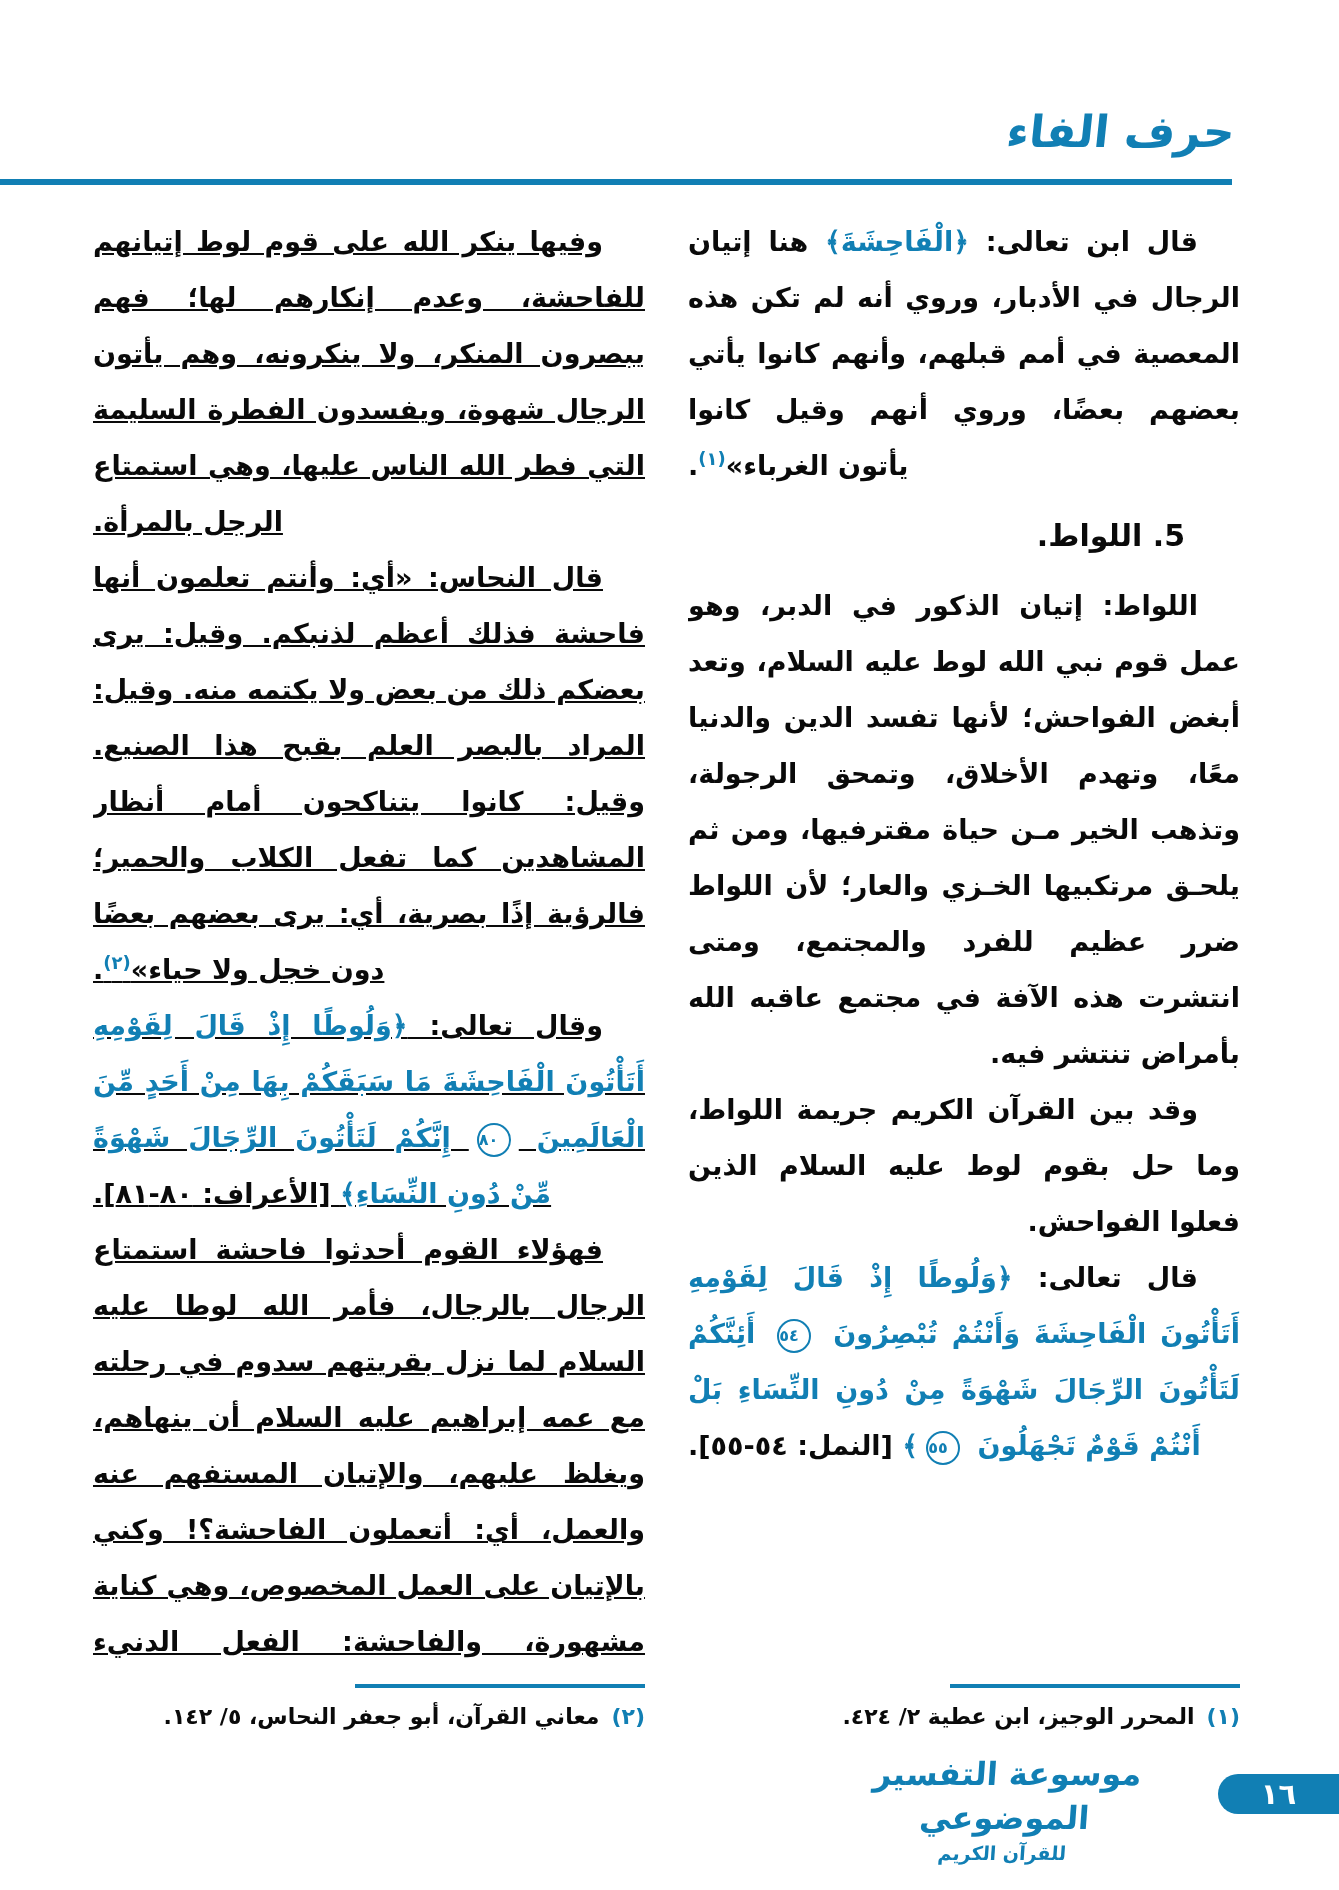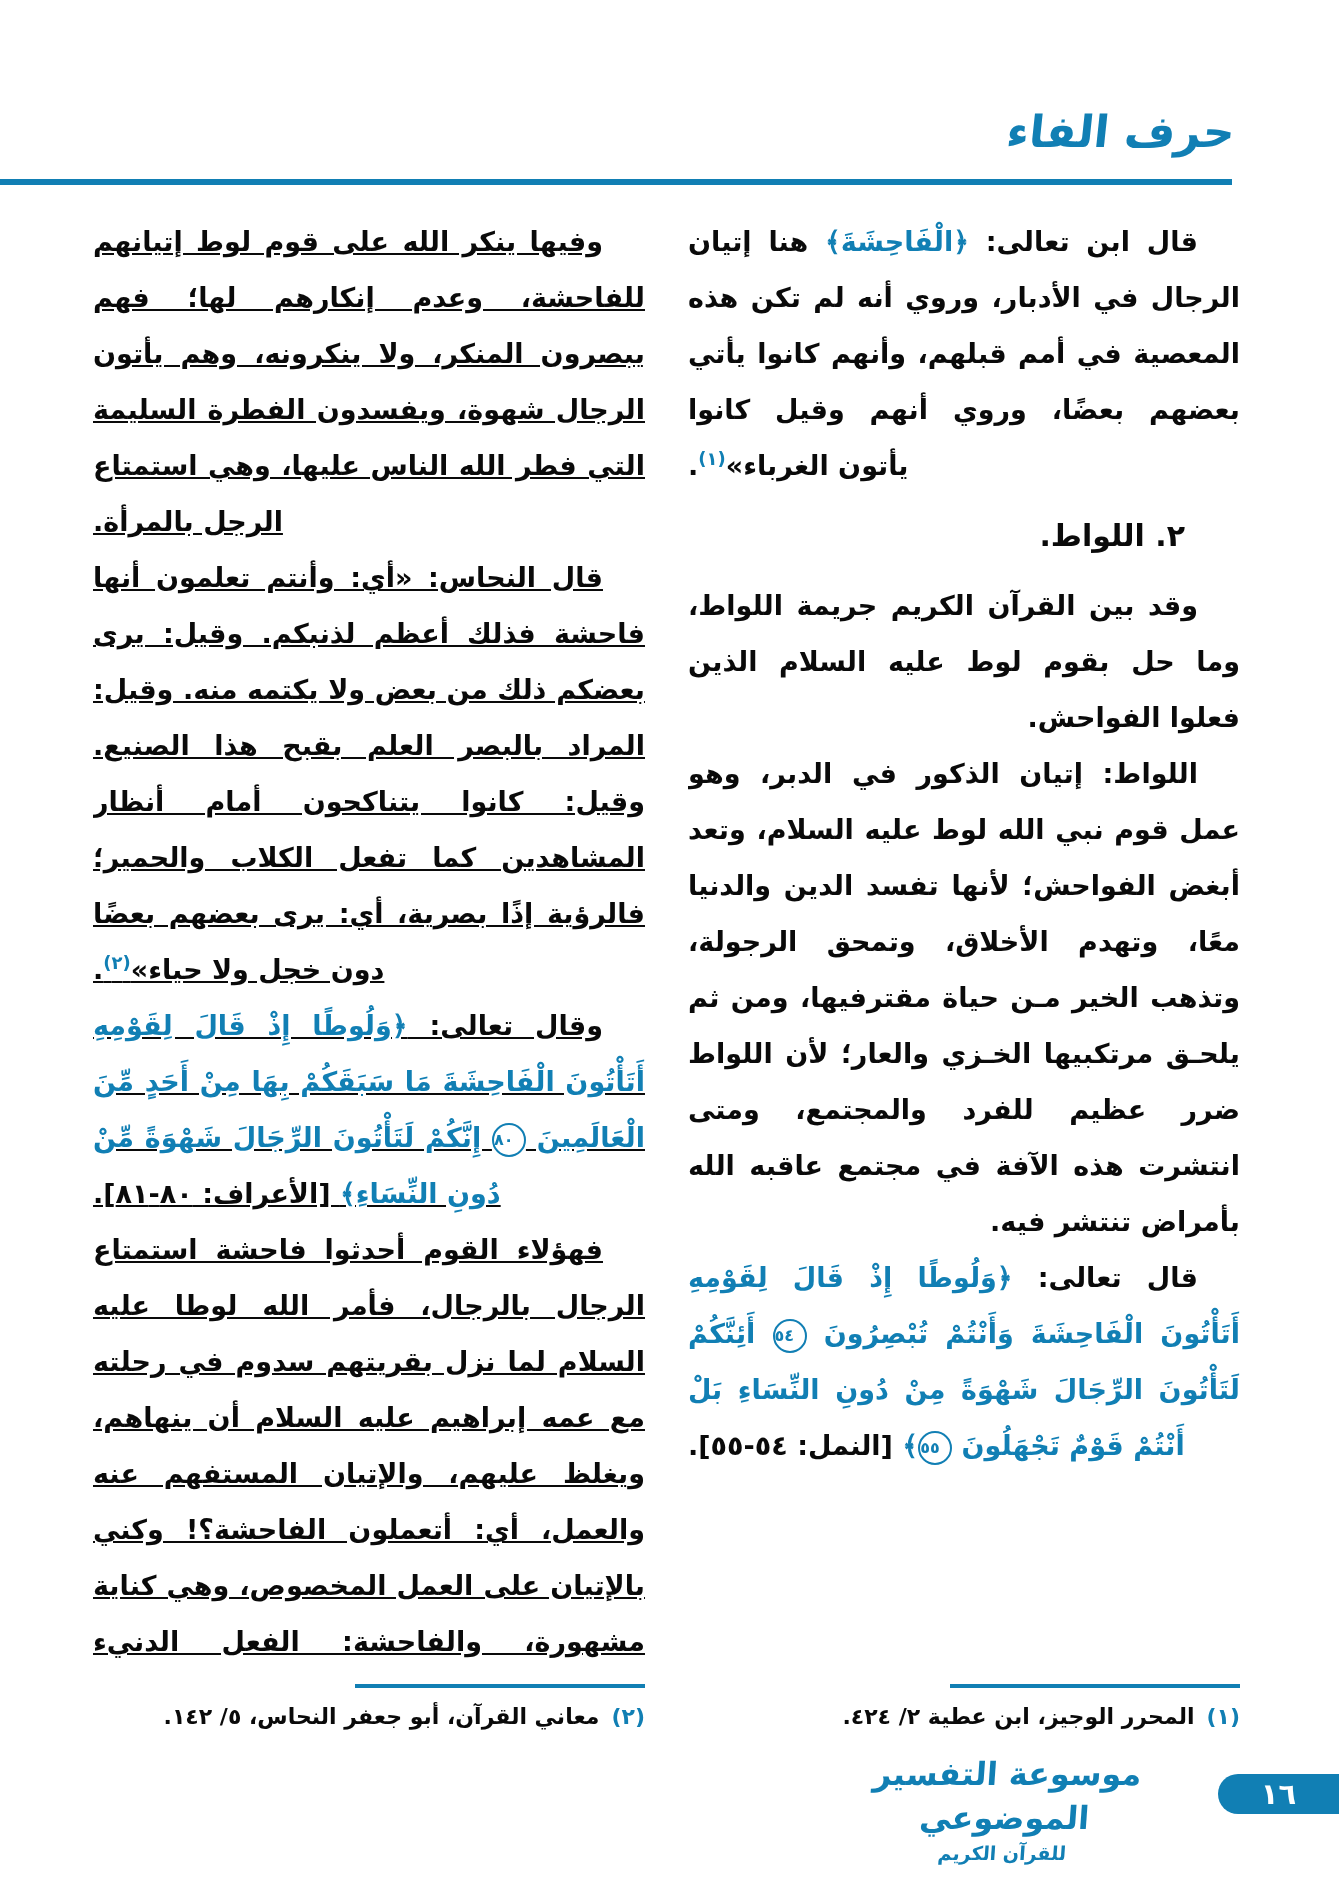--- a/index.html
+++ b/index.html
@@ -29,21 +29,21 @@
   .col-left  { left:93px;text-decoration:underline;  }
   .para { margin:0; text-align:justify; text-align-last:right; }
   .para.indent { text-indent:42px; }
   .para.last-left { text-align-last:left; }
   .heading { margin:14px 55px 14px 0; font-size:30px; font-weight:bold; text-align:right; }
   .quran { color:var(--blue); }
   .fn-ref { color:var(--blue); font-size:18px; vertical-align:super; line-height:0; font-weight:bold; }
   .medallion {
     display:inline-block; width:34px; height:34px; line-height:29px;
     border:2px solid var(--blue); border-radius:50%; color:var(--blue);
-    font-size:16px; text-align:center; vertical-align:middle; margin:0 0;
+    font-size:16px; text-align:center; vertical-align:middle; margin:0 8px;
     text-indent:0;
   }
   
   .footnote { position:absolute; top:1684px; width:552px; font-size:22px; font-weight:bold; }
   .fn-right { left:688px; }
   .fn-left  { left:93px;  }
   .fn-sep { width:290px; height:4px; background:var(--blue); margin-bottom:16px; }
   .fn-num { color:var(--blue); margin-left:12px; }
   
   .footer-logo {
@@ -62,23 +62,23 @@
 </head>
 <body>
 
 <div class="page">
 
   <div class="chapter-title">حرف الفاء</div>
   <div class="header-rule"></div>
 
   <div class="column col-right">
       <p class="para indent last-left"><span>قال ابن تعالى: </span><span class="quran">﴿الْفَاحِشَةَ﴾</span><span> هنا إتيان الرجال في الأدبار، وروي أنه لم تكن هذه المعصية في أمم قبلهم، وأنهم كانوا يأتي بعضهم بعضًا، وروي أنهم وقيل كانوا يأتون الغرباء»</span><span class="fn-ref">(١)</span><span>.</span></p>
-      <h3 class="heading">٢. اللواط.</h3>
+      <h3 class="heading">5. اللواط.</h3>
+      <p class="para indent"><span>اللواط: إتيان الذكور في الدبر، وهو عمل قوم نبي الله لوط عليه السلام، وتعد أبغض الفواحش؛ لأنها تفسد الدين والدنيا معًا، وتهدم الأخلاق، وتمحق الرجولة، وتذهب الخير مـن حياة مقترفيها، ومن ثم يلحـق مرتكبيها الخـزي والعار؛ لأن اللواط ضرر عظيم للفرد والمجتمع، ومتى انتشرت هذه الآفة في مجتمع عاقبه الله بأمراض تنتشر فيه.</span></p>
       <p class="para indent"><span>وقد بين القرآن الكريم جريمة اللواط، وما حل بقوم لوط عليه السلام الذين فعلوا الفواحش.</span></p>
-      <p class="para indent"><span>اللواط: إتيان الذكور في الدبر، وهو عمل قوم نبي الله لوط عليه السلام، وتعد أبغض الفواحش؛ لأنها تفسد الدين والدنيا معًا، وتهدم الأخلاق، وتمحق الرجولة، وتذهب الخير مـن حياة مقترفيها، ومن ثم يلحـق مرتكبيها الخـزي والعار؛ لأن اللواط ضرر عظيم للفرد والمجتمع، ومتى انتشرت هذه الآفة في مجتمع عاقبه الله بأمراض تنتشر فيه.</span></p>
       <p class="para indent last-left"><span>قال تعالى: </span><span class="quran">﴿وَلُوطًا إِذْ قَالَ لِقَوْمِهِ أَتَأْتُونَ الْفَاحِشَةَ وَأَنْتُمْ تُبْصِرُونَ </span><span class="medallion">٥٤</span><span class="quran"> أَئِنَّكُمْ لَتَأْتُونَ الرِّجَالَ شَهْوَةً مِنْ دُونِ النِّسَاءِ بَلْ أَنْتُمْ قَوْمٌ تَجْهَلُونَ </span><span class="medallion">٥٥</span><span class="quran">﴾</span><span> [النمل: ٥٤-٥٥].</span></p>
     </div>
   <div class="column col-left">
       <p class="para indent last-left"><span>وفيها ينكر الله على قوم لوط إتيانهم للفاحشة، وعدم إنكارهم لها؛ فهم يبصرون المنكر، ولا ينكرونه، وهم يأتون الرجال شهوة، ويفسدون الفطرة السليمة التي فطر الله الناس عليها، وهي استمتاع الرجل بالمرأة.</span></p>
       <p class="para indent last-left"><span>قال النحاس: «أي: وأنتم تعلمون أنها فاحشة فذلك أعظم لذنبكم. وقيل: يرى بعضكم ذلك من بعض ولا يكتمه منه. وقيل: المراد بالبصر العلم بقبح هذا الصنيع. وقيل: كانوا يتناكحون أمام أنظار المشاهدين كما تفعل الكلاب والحمير؛ فالرؤية إذًا بصرية، أي: يرى بعضهم بعضًا دون خجل ولا حياء»</span><span class="fn-ref">(٢)</span><span>.</span></p>
       <p class="para indent last-left"><span>وقال تعالى: </span><span class="quran">﴿وَلُوطًا إِذْ قَالَ لِقَوْمِهِ أَتَأْتُونَ الْفَاحِشَةَ مَا سَبَقَكُمْ بِهَا مِنْ أَحَدٍ مِّنَ الْعَالَمِينَ </span><span class="medallion">٨٠</span><span class="quran"> إِنَّكُمْ لَتَأْتُونَ الرِّجَالَ شَهْوَةً مِّنْ دُونِ النِّسَاءِ﴾</span><span> [الأعراف: ٨٠-٨١].</span></p>
       <p class="para indent"><span>فهؤلاء القوم أحدثوا فاحشة استمتاع الرجال بالرجال، فأمر الله لوطا عليه السلام لما نزل بقريتهم سدوم في رحلته مع عمه إبراهيم عليه السلام أن ينهاهم، ويغلظ عليهم، والإتيان المستفهم عنه والعمل، أي: أتعملون الفاحشة؟! وكني بالإتيان على العمل المخصوص، وهي كناية مشهورة، والفاحشة: الفعل الدنيء الذميم، والمراد</span></p>
     </div>
 
   <div class="footnote fn-right">

